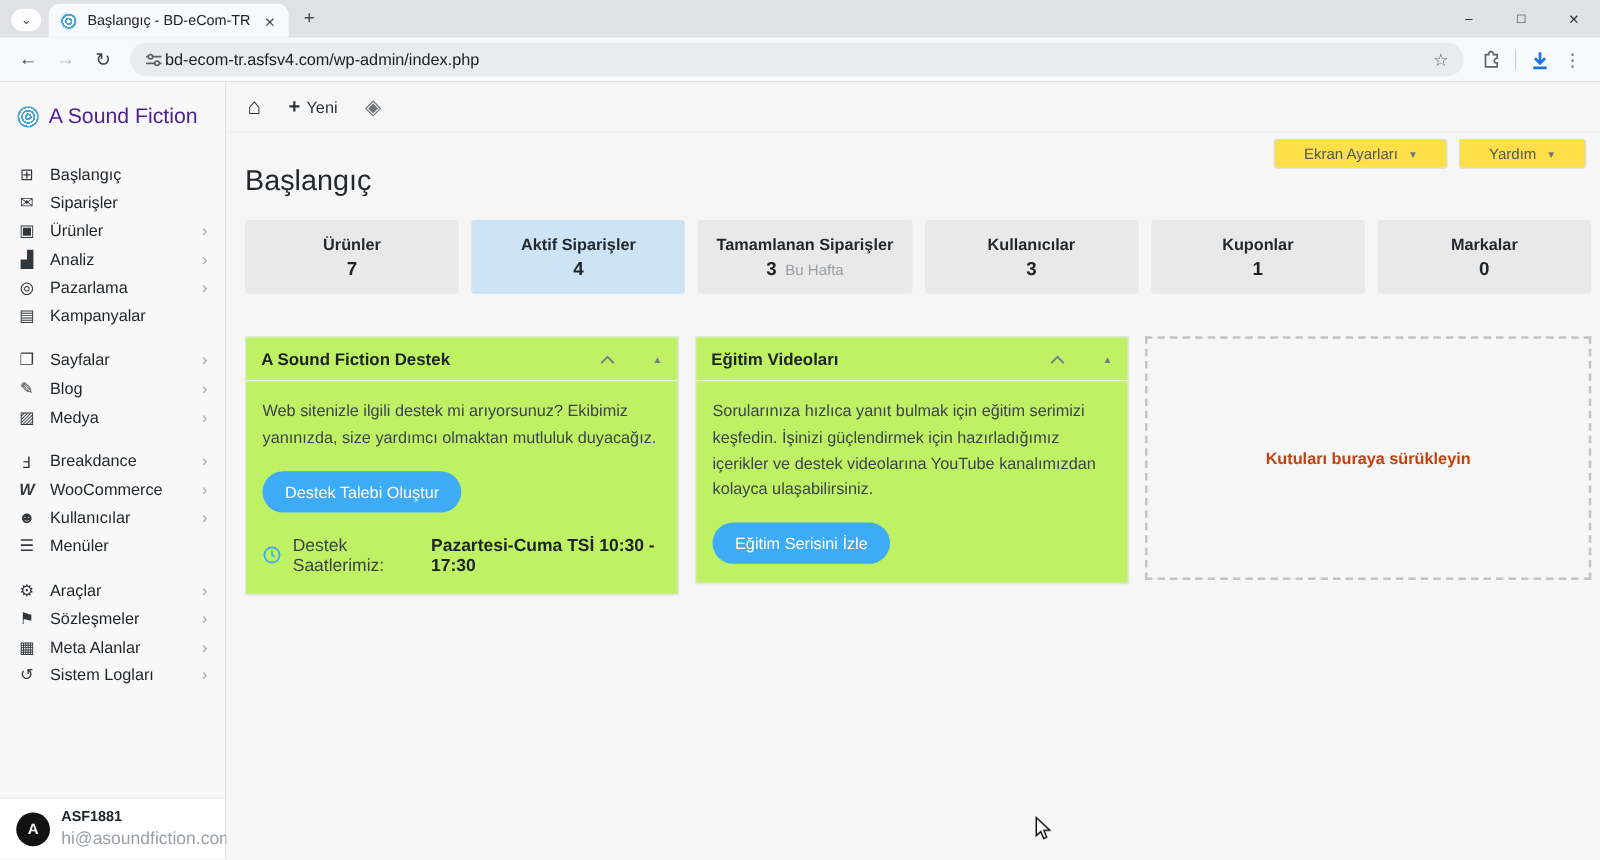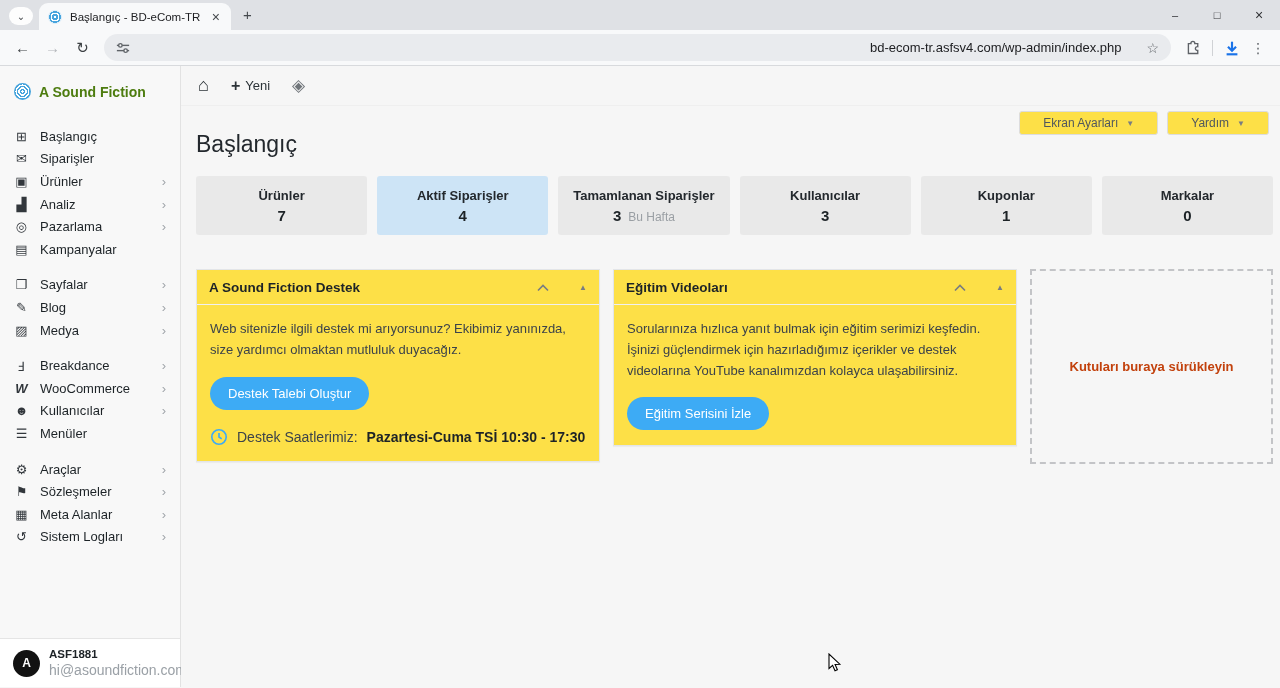--- a/index.html
+++ b/index.html
@@ -16,34 +16,34 @@
              background:radial-gradient(circle,#fff 0 1.5px,#49a5de 1.5px 3px,#fff 3px 4.5px,#49a5de 4.5px 6px,#d9ecf8 6px); }
   .tab-title { font-size:11.5px; color:#202124; margin-left:8px; flex:1; white-space:nowrap; overflow:hidden; }
   .tab-close { font-size:14px; color:#45494d; padding:0 2px; }
   .newtab-btn { margin-left:12px; margin-bottom:7px; font-size:15px; color:#45494d; }
   .win-controls { position:absolute; right:0; top:0; height:30px; display:flex; align-items:center; }
   .win-btn { width:42px; height:30px; display:flex; align-items:center; justify-content:center; font-size:11px; color:#303134; }
 
   .navbar { height:36px; background:#f8f9fa; border-bottom:1px solid #d8dadd; display:flex; align-items:center; padding:0 9px; gap:3px; }
   .nav-icon { width:27px; height:27px; display:flex; align-items:center; justify-content:center; font-size:15px; color:#3c4043; }
   .nav-icon.disabled { color:#b3b6ba; }
-  .omnibox { flex:1; height:27px; background:#e9ebee; border-radius:14px; display:flex; align-items:center; padding:0 12px; gap:25px; margin:0 5px;text-align:right; }
+  .omnibox { flex:1; height:27px; background:#e9ebee; border-radius:14px; display:flex; align-items:center; padding:0 12px; gap:2px; margin:0 5px; }
   .url-text { font-size:13px; color:#202124; flex:1; }
   .star-icon { font-size:14px; color:#5f6368; }
   .nav-right { display:flex; align-items:center; gap:10px; padding:0 6px; }
   .nav-divider { width:1px; height:16px; background:#d0d2d5; }
   .dots-icon { font-size:14px; color:#5f6368; letter-spacing:0; }
 
   
   .app { display:flex; height:621px; }
   .sidebar { width:181px; flex:none; background:#f8f8f8; border-right:1px solid #e2e2e2; position:relative; }
   .brand { display:flex; align-items:center; gap:8px; padding:17px 14px 0; }
   .brand-logo { width:17px; height:17px; border-radius:50%; flex:none;
                 background:radial-gradient(circle,#fff 0 1.2px,#47a4dc 1.2px 2.8px,#fff 2.8px 4.2px,#47a4dc 4.2px 5.6px,#fff 5.6px 7px,#47a4dc 7px 8.5px); }
-  .brand-name { font-size:14px; font-weight:bold; color:#4d7c0f; }
+  .brand-name { font-size:17px; font-weight:normal; color:#4c1d95; }
   .menu { margin-top:25px; }
   .mgroup + .mgroup { margin-top:13px; }
   .mitem { display:flex; align-items:center; height:22.6px; padding:0 14px; gap:11px; font-size:13px; color:#1d2327; cursor:pointer; }
   .mitem .glyph { width:15px; text-align:center; font-size:13px; color:#32373c; flex:none; }
   .mitem .chev { margin-left:auto; color:#a0a5aa; font-size:13px; }
   .user-card { position:absolute; bottom:0; left:0; right:0; background:#fff; border-top:1px solid #e5e5e5;
                display:flex; align-items:center; gap:9px; padding:9px 13px; }
   .avatar { width:27px; height:27px; border-radius:50%; background:#121212; color:#fff; font-weight:bold; font-size:12px;
             display:flex; align-items:center; justify-content:center; flex:none; }
   .uname { font-size:11.5px; font-weight:bold; color:#1d2327; }
@@ -68,21 +68,21 @@
   .stats { display:flex; gap:10px; margin-top:18px; }
   .stat { flex:1; height:59px; background:#e9e9e9; border-radius:3px; display:flex; flex-direction:column;
           align-items:center; justify-content:center; gap:4px; cursor:pointer; }
   .stat.active { background:#cde4f6; }
   .stat-label { font-size:13px; font-weight:bold; color:#23282d; }
   .stat-vrow { display:flex; align-items:baseline; gap:7px; }
   .stat-value { font-size:15px; font-weight:bold; color:#1d2327; }
   .stat-suffix { font-size:12px; color:#9a9fa4; }
 
   .widgets { display:flex; gap:13px; margin-top:34px; align-items:flex-start; }
-  .widget { width:404px; flex:none; background:#fde047; border:1px solid #e3e5e8; box-shadow:0 1px 1px rgba(0,0,0,.04); }
+  .widget { width:347px; flex:none; background:#bef264; border:1px solid #e3e5e8; box-shadow:0 1px 1px rgba(0,0,0,.04); }
   .whead { display:flex; align-items:center; padding:10px 12px 9px; border-bottom:1px solid #f0f0f1; }
   .wtitle { font-size:13.5px; font-weight:bold; color:#1d2327; flex:1; }
   .wchev { display:flex; align-items:center; }
   .wcollapse { font-size:8px; color:#787c82; margin-left:30px; }
   .wbody { padding:4px 13px 15px; }
   .wbody p { font-size:13px; line-height:1.6; color:#3c434a; margin-top:10px; }
   .wbtn { margin-top:16px; display:inline-block; background:#3dabf5; color:#fff; font-size:13px; font-weight:normal;
           border:none; border-radius:999px; padding:9px 18px; cursor:pointer; font-family:inherit; }
   .whours { display:flex; align-items:center; gap:9px; margin-top:18px; font-size:14px; color:#3c434a; }
   .whours b { color:#1d2327; }

